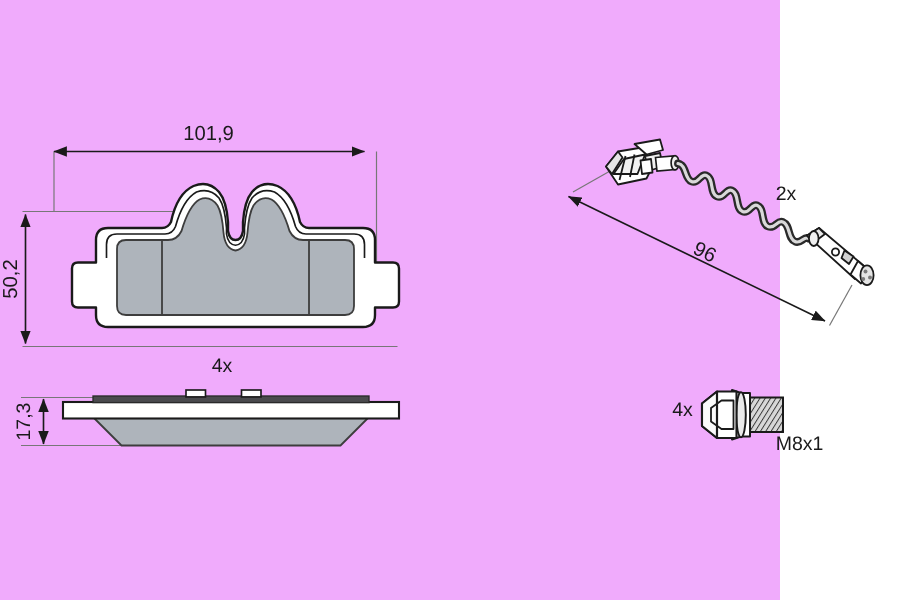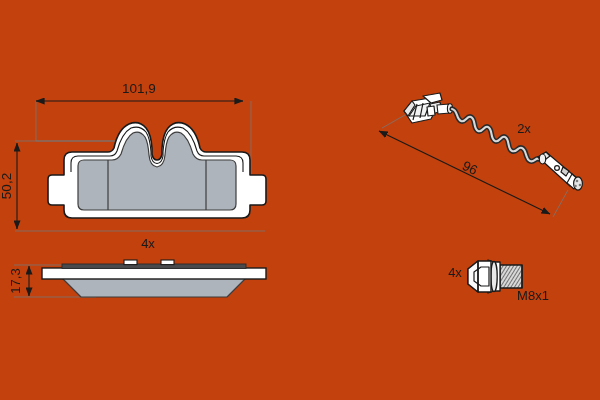--- a/index.html
+++ b/index.html
@@ -8,23 +8,23 @@
     background: #ffffff;
   }
   body {
     width: 600px;
     height: 400px;
     overflow: hidden;
     font-family: "Liberation Sans", sans-serif;
   }
   #sheet {
     position: relative;
-    width: 600px;
+    width: 520px;
     height: 400px;
-    background: #c2410c;
+    background: #f0abfc;
   }
   #drawing {
     position: absolute;
     left: 0;
     top: 0;
     width: 600px;
     height: 400px;
   }
   .dim-text {
     font-family: "Liberation Sans", sans-serif;

